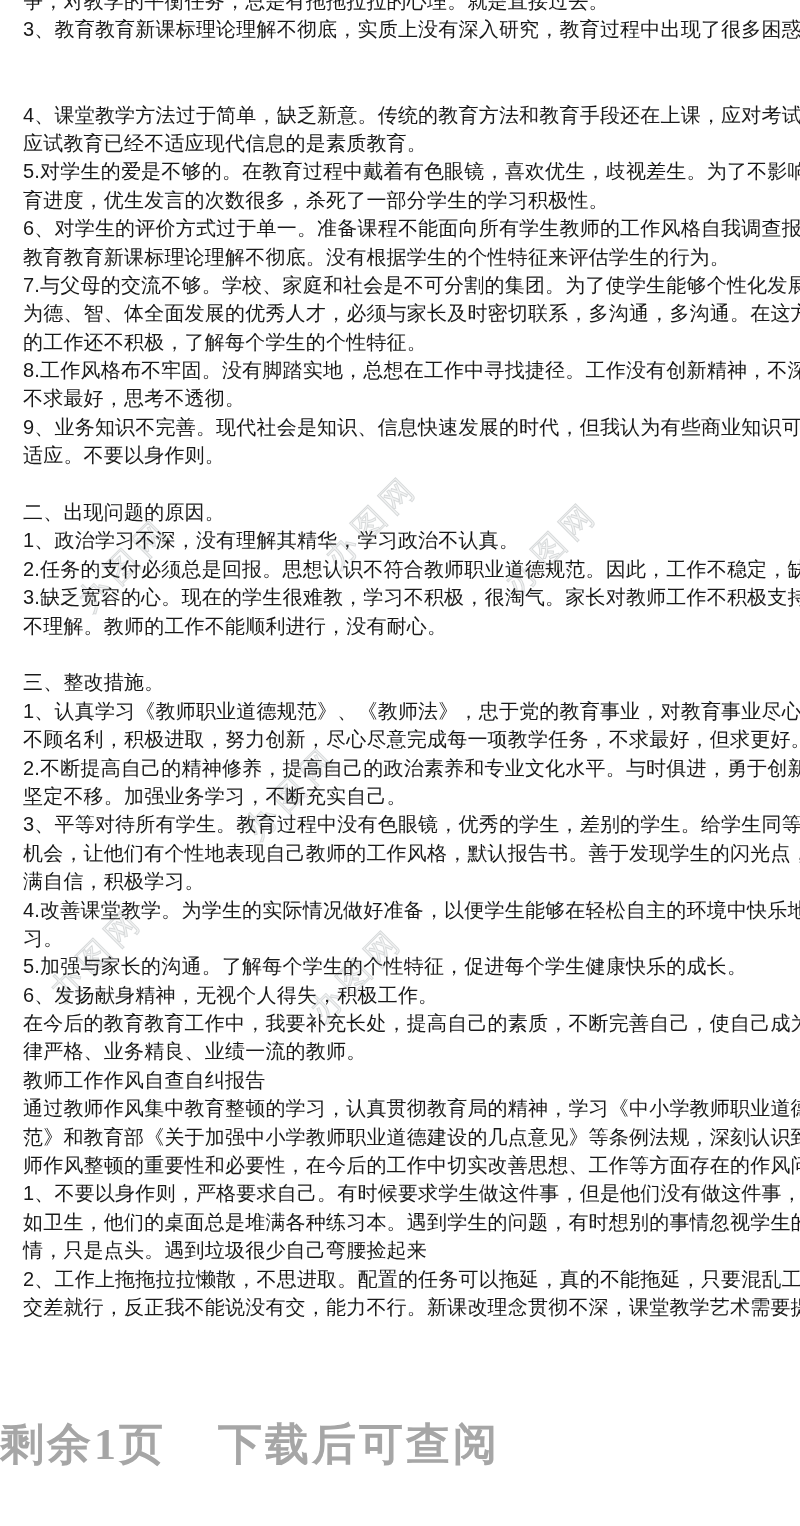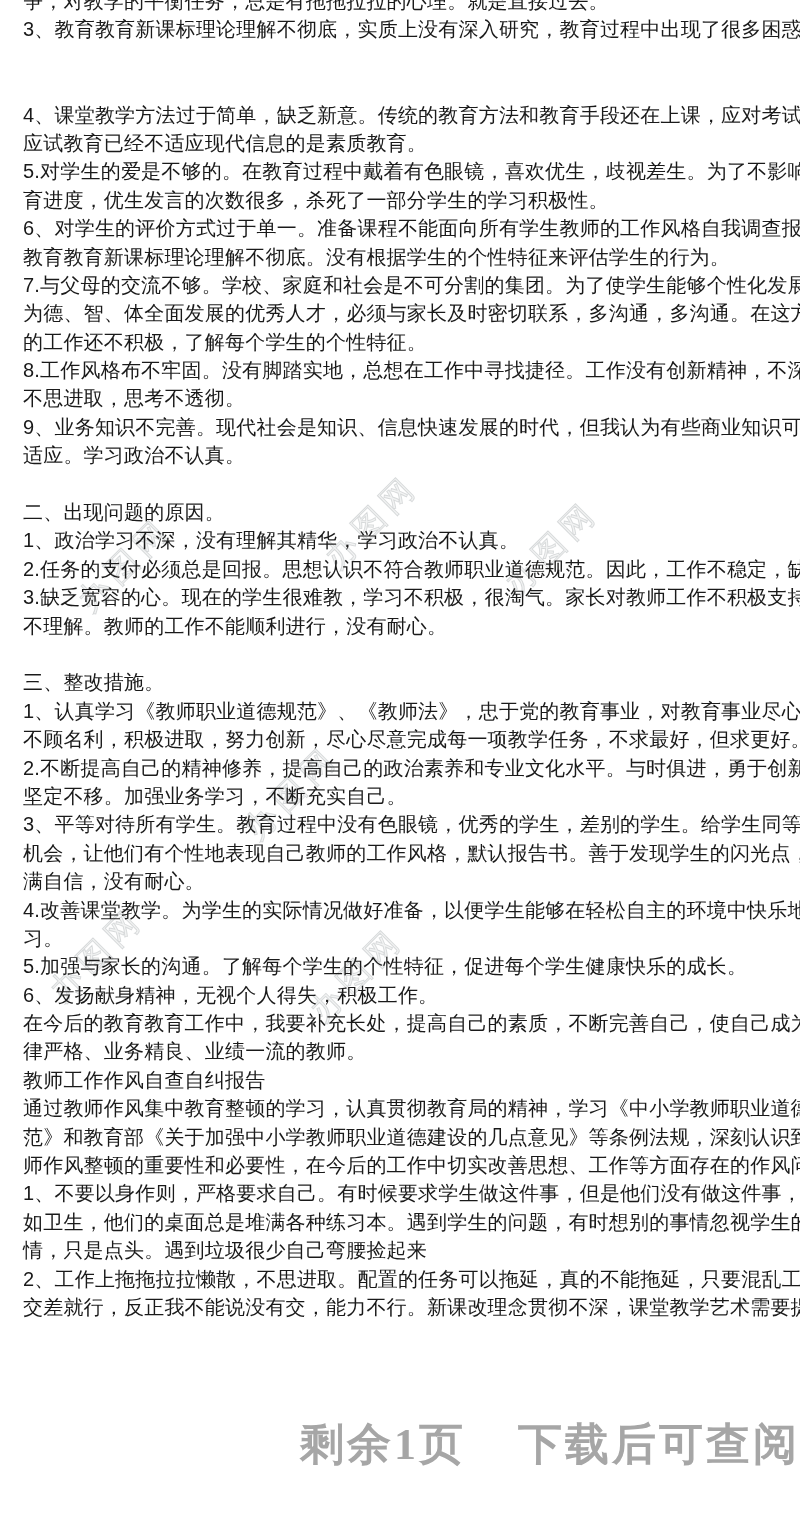--- a/index.html
+++ b/index.html
@@ -40,21 +40,21 @@
     font-size: 20px;
     color: #1a1a1a;
     white-space: nowrap;
     letter-spacing: 0.2px;
   }
   .footer {
     position: absolute;
     top: 1421px;
     left: 0;
     width: 800px;
-    text-align: right;
+    text-align: left;
     z-index: 1;
     font-family: "Liberation Serif", serif;
     font-weight: 700;
     font-size: 44px;
     line-height: 48px;
     color: #a6a6a6;
     letter-spacing: 3px;
   }
   .footer .gap { display: inline-block; width: 52px; }
 </style>
@@ -80,38 +80,38 @@
       <div class="text-line">4、课堂教学方法过于简单，缺乏新意。传统的教育方法和教育手段还在上课，应对考试的</div>
       <div class="text-line">应试教育已经不适应现代信息的是素质教育。</div>
       <div class="text-line">5.对学生的爱是不够的。在教育过程中戴着有色眼镜，喜欢优生，歧视差生。为了不影响教</div>
       <div class="text-line">育进度，优生发言的次数很多，杀死了一部分学生的学习积极性。</div>
       <div class="text-line">6、对学生的评价方式过于单一。准备课程不能面向所有学生教师的工作风格自我调查报告</div>
       <div class="text-line">教育教育新课标理论理解不彻底。没有根据学生的个性特征来评估学生的行为。</div>
       <div class="text-line">7.与父母的交流不够。学校、家庭和社会是不可分割的集团。为了使学生能够个性化发展成</div>
       <div class="text-line">为德、智、体全面发展的优秀人才，必须与家长及时密切联系，多沟通，多沟通。在这方面</div>
       <div class="text-line">的工作还不积极，了解每个学生的个性特征。</div>
       <div class="text-line">8.工作风格布不牢固。没有脚踏实地，总想在工作中寻找捷径。工作没有创新精神，不深入</div>
-      <div class="text-line">不思进取，思考不透彻。</div>
+      <div class="text-line">不求最好，思考不透彻。</div>
       <div class="text-line">9、业务知识不完善。现代社会是知识、信息快速发展的时代，但我认为有些商业知识可以</div>
-      <div class="text-line">适应。学习政治不认真。</div>
+      <div class="text-line">适应。不要以身作则。</div>
       <div class="text-line"></div>
       <div class="text-line">二、出现问题的原因。</div>
       <div class="text-line">1、政治学习不深，没有理解其精华，学习政治不认真。</div>
       <div class="text-line">2.任务的支付必须总是回报。思想认识不符合教师职业道德规范。因此，工作不稳定，缺乏</div>
       <div class="text-line">3.缺乏宽容的心。现在的学生很难教，学习不积极，很淘气。家长对教师工作不积极支持，</div>
       <div class="text-line">不理解。教师的工作不能顺利进行，没有耐心。</div>
       <div class="text-line"></div>
       <div class="text-line">三、整改措施。</div>
       <div class="text-line">1、认真学习《教师职业道德规范》、《教师法》，忠于党的教育事业，对教育事业尽心尽力，</div>
       <div class="text-line">不顾名利，积极进取，努力创新，尽心尽意完成每一项教学任务，不求最好，但求更好。</div>
       <div class="text-line">2.不断提高自己的精神修养，提高自己的政治素养和专业文化水平。与时俱进，勇于创新，</div>
       <div class="text-line">坚定不移。加强业务学习，不断充实自己。</div>
       <div class="text-line">3、平等对待所有学生。教育过程中没有色眼镜，优秀的学生，差别的学生。给学生同等的</div>
       <div class="text-line">机会，让他们有个性地表现自己教师的工作风格，默认报告书。善于发现学生的闪光点，充</div>
-      <div class="text-line">满自信，没有耐心。</div>
+      <div class="text-line">满自信，积极学习。</div>
       <div class="text-line">4.改善课堂教学。为学生的实际情况做好准备，以便学生能够在轻松自主的环境中快乐地学</div>
       <div class="text-line">习。</div>
       <div class="text-line">5.加强与家长的沟通。了解每个学生的个性特征，促进每个学生健康快乐的成长。</div>
       <div class="text-line">6、发扬献身精神，无视个人得失，积极工作。</div>
       <div class="text-line">在今后的教育教育工作中，我要补充长处，提高自己的素质，不断完善自己，使自己成为纪</div>
       <div class="text-line">律严格、业务精良、业绩一流的教师。</div>
       <div class="text-line">教师工作作风自查自纠报告</div>
       <div class="text-line">通过教师作风集中教育整顿的学习，认真贯彻教育局的精神，学习《中小学教师职业道德规</div>
       <div class="text-line">范》和教育部《关于加强中小学教师职业道德建设的几点意见》等条例法规，深刻认识到教</div>
       <div class="text-line">师作风整顿的重要性和必要性，在今后的工作中切实改善思想、工作等方面存在的作风问题</div>

